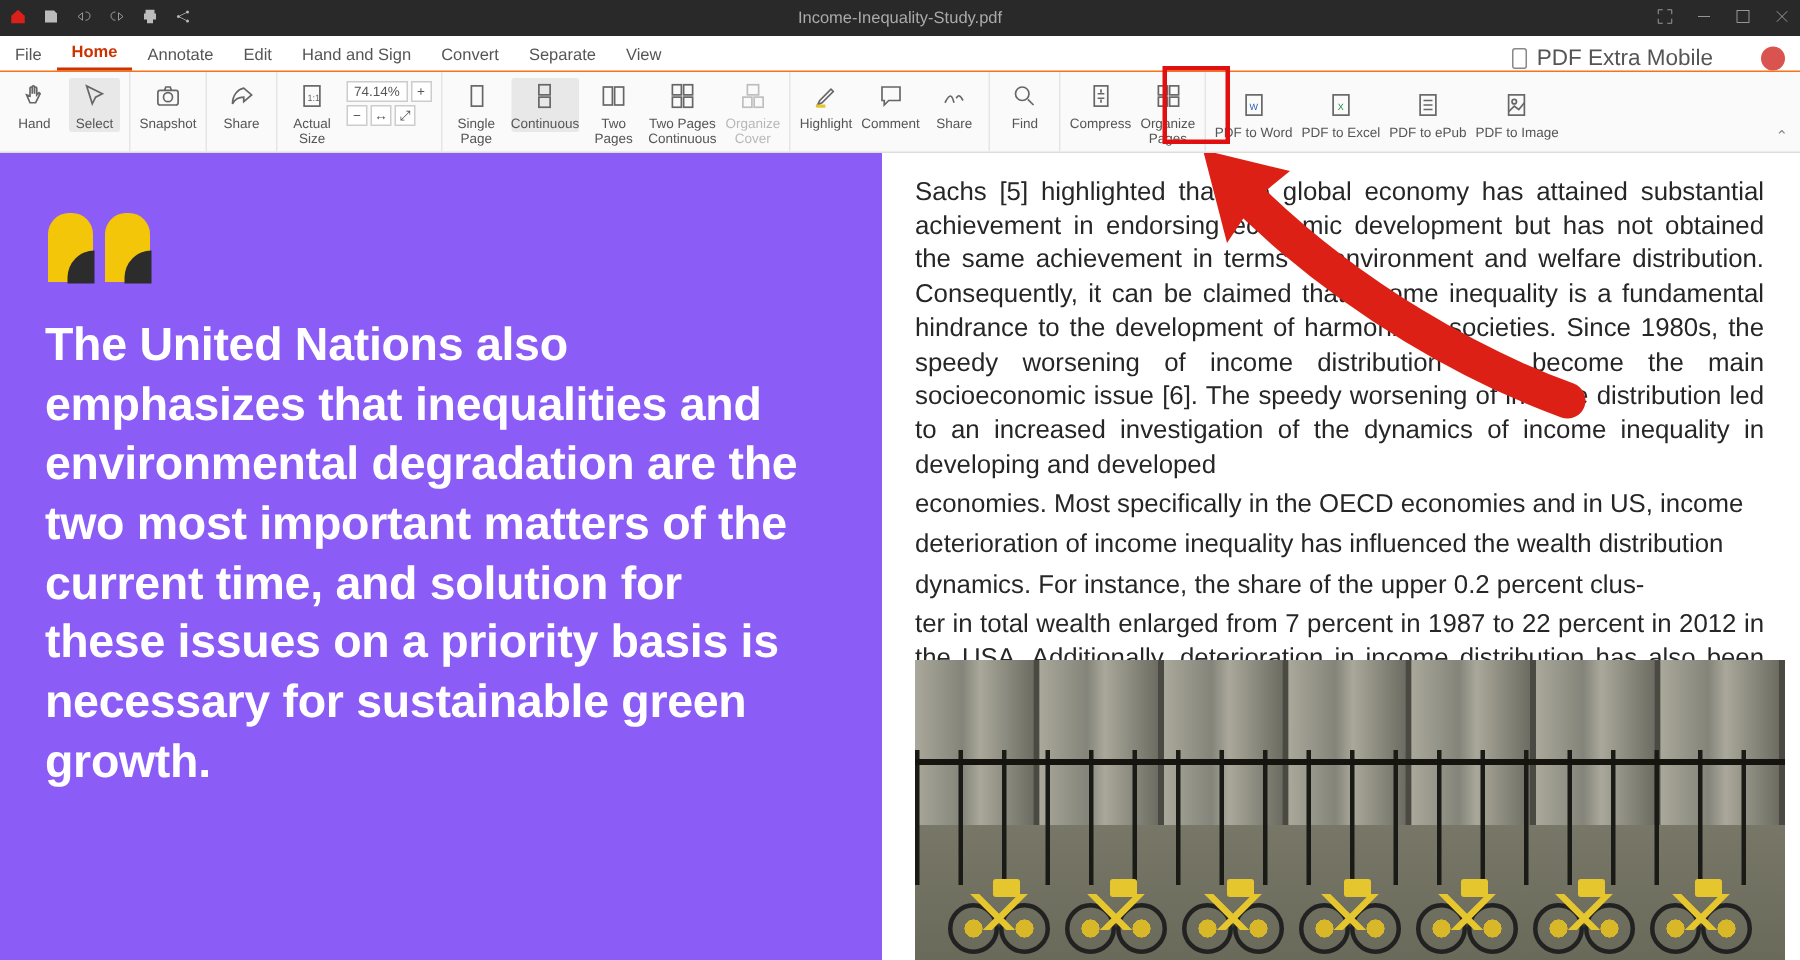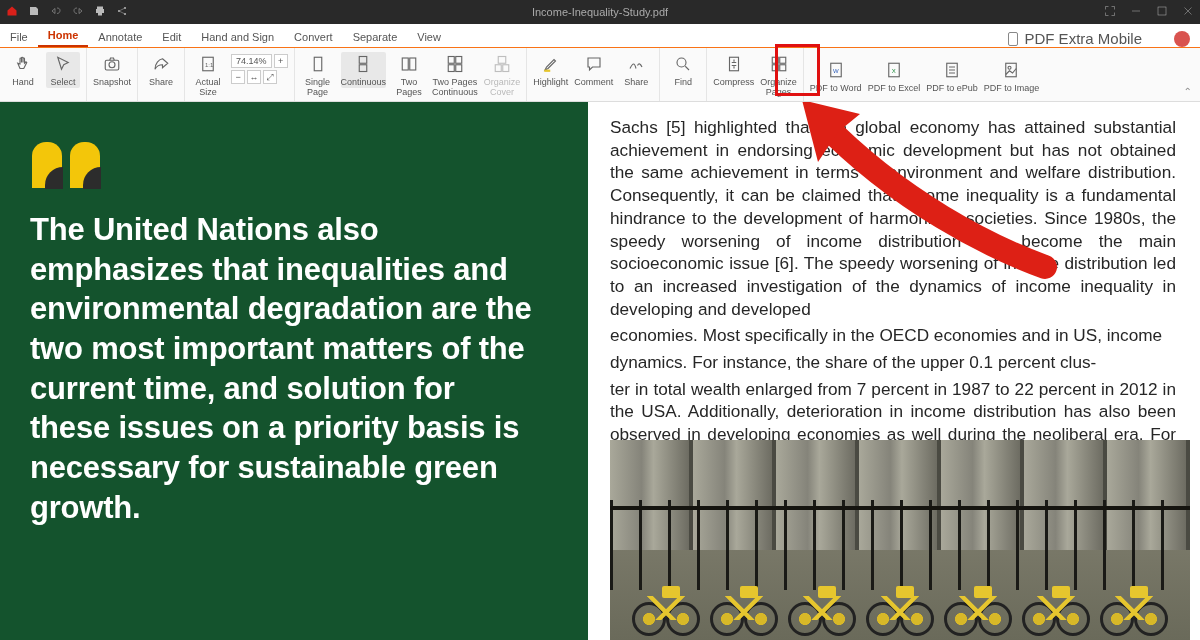--- a/index.html
+++ b/index.html
@@ -27,21 +27,21 @@
   .ribbon .btn .ic svg { width: 18px; height: 18px; stroke: #666; fill: none; stroke-width: 1.5; }
   .ribbon .btn.dis { opacity: .4; }
   .ribbon .zoom-col { display: flex; flex-direction: column; gap: 2px; padding-top: 2px; }
   .ribbon .zoom-row { display: flex; gap: 2px; align-items: center; }
   .ribbon .zoom-row .zbtn { width: 14px; height: 14px; border: 1px solid #ccc; font-size: 9px; display: flex; align-items: center; justify-content: center; background: #fff; }
   .ribbon .zoom-row .zval { border: 1px solid #ccc; background: #fff; font-size: 9px; padding: 0 4px; height: 14px; display: flex; align-items: center; min-width: 40px; }
   .ribbon .collapse { position: absolute; right: 8px; bottom: 4px; font-size: 10px; color: #888; }
   .ribbon .highlight-box { position: absolute; border: 3px solid #e01010; pointer-events: none; }
   
   .docarea { flex: 1; display: flex; overflow: hidden; position: relative; }
-  .page-left { width: 49%; background: #14532d; color: #fff; padding: 40px 49px 20px 30px; position: relative; }
+  .page-left { width: 49%; background: #8b5cf6; color: #fff; padding: 40px 49px 20px 30px; position: relative; }
   .page-left .quote-mark { display: flex; gap: 8px; margin-bottom: 22px; padding-left: 2px;}
   .page-left .quote-mark span { width: 30px; height: 46px; background: #f3c60a; border-radius: 14px 14px 0 0; position: relative; }
   .page-left .quote-mark span::after { content: ""; position: absolute; bottom: -1px; right: -1px; width: 18px; height: 22px; background: #2c2c2c; border-top-left-radius: 20px; }
   .page-left .quote-text { font-weight: 800; font-size: 31px; line-height: 1.28; letter-spacing: -0.2px; }
   .page-right { width: 51%; background: #fff; color: #262626; padding: 14px 24px 0 22px; font-size: 17.2px; line-height: 1.32; position: relative; font-family: Georgia, 'Times New Roman', serif; }
   .page-right .para { margin-bottom: 4px; text-align: justify; }
   .page-right .img-block { position: absolute; left: 22px; right: 10px; bottom: 0; height: 200px; background: linear-gradient(#8a8878, #6a6a5a); overflow: hidden; }
   .img-block .columns { position: absolute; top: 0; left: 0; right: 0; height: 110px; display: flex; }
   .img-block .col { flex: 1; background: linear-gradient(90deg, #a9a89a 0%, #85847a 40%, #a9a89a 55%, #6d6c62 100%); border-right: 4px solid #4a4a42; }
   .img-block .fence { position: absolute; top: 60px; left: 0; right: 0; height: 90px; display: flex; }
@@ -344,21 +344,22 @@
   <div class="page-left">
     <div class="quote-mark">
         <span></span>
         <span></span>
       </div>
     <div class="quote-text">The United Nations also emphasizes that inequalities and environmental degradation are the two most important matters of the current time, and solution for these issues on a priority basis is necessary for sustainable green growth.</div>
   </div>
   <div class="page-right">
     <div class="para">Sachs [5] highlighted that the global economy has attained substantial achievement in endorsing economic development but has not obtained the same achievement in terms of environment and welfare distribution. Conse­quently, it can be claimed that income inequality is a fundamental hindrance to the development of harmonious societies. Since 1980s, the speedy wors­ening of income distribution has become the main socioeconomic issue [6]. The speedy worsening of income distribution led to an increased investiga­tion of the dynamics of income inequality in developing and developed</div>
     <div class="para">economies. Most specifically in the OECD economies and in US, income</div>
-    <div class="para">dynamics. For instance, the share of the upper 0.1 percent clus-</div>
+    <div class="para">deterioration of income inequality has influenced the wealth distribution</div>
+    <div class="para">dynamics. For instance, the share of the upper 0.2 percent clus-</div>
     <div class="para">ter in total wealth enlarged from 7 percent in 1987 to 22 percent in 2012 in the USA. Additionally, deterioration in income distribution has also been ob­served in developing economies as well during the neoliberal era. For ex­ample, Banerjee and Piketty [8] conveyed that the share of the upper 1 per­cent cluster in total wealth has enlarged during the period of economic lib­eralization in India. In the recent era, income inequality has significantly in-</div>
     <div class="img-block">
       <div class="columns">
           <div class="col"></div>
           <div class="col"></div>
           <div class="col"></div>
           <div class="col"></div>
           <div class="col"></div>
           <div class="col"></div>
           <div class="col"></div>

